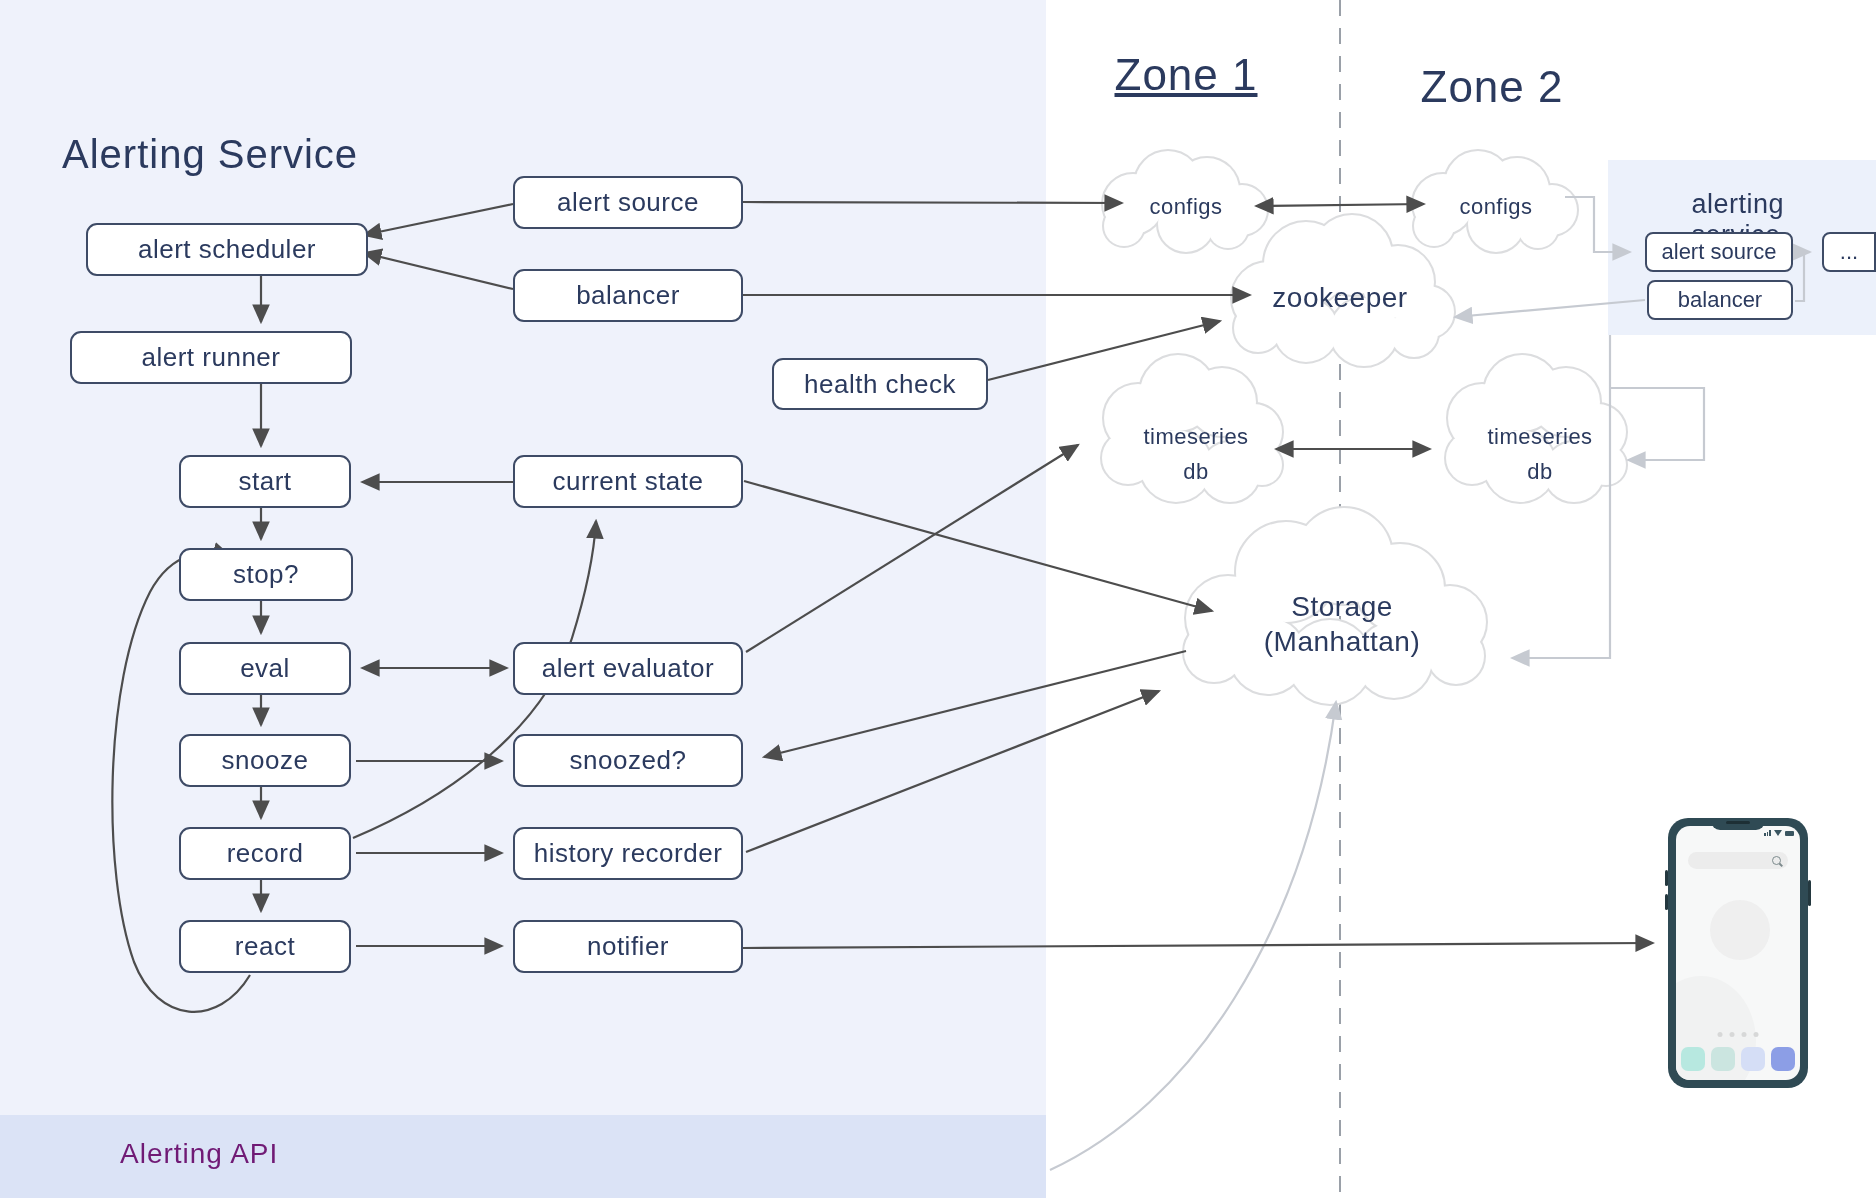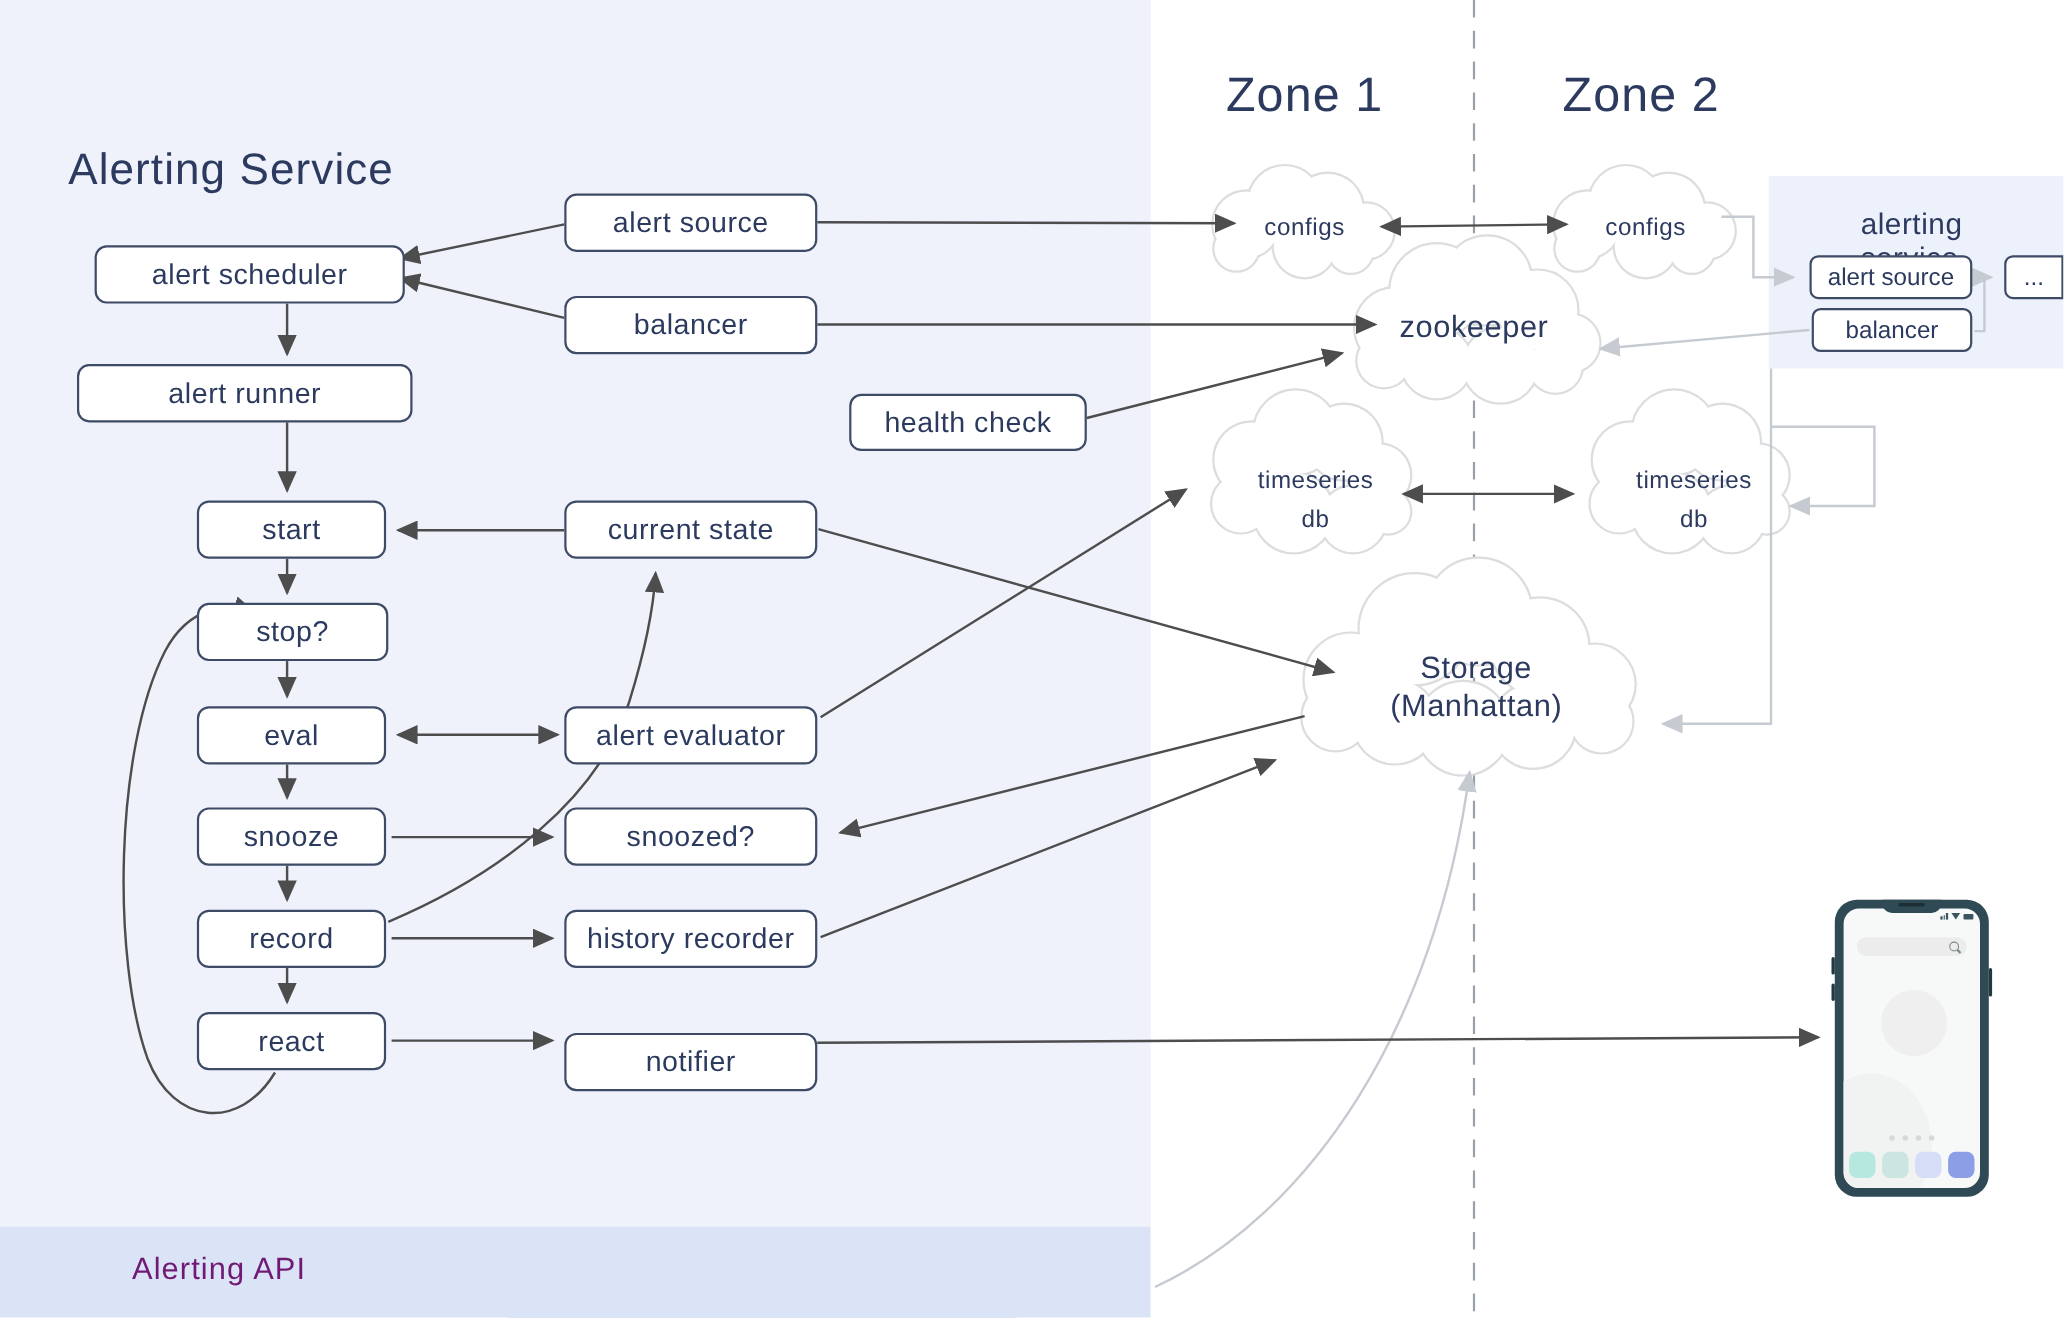--- a/index.html
+++ b/index.html
@@ -199,39 +199,39 @@
       <path class="edge" d="M1186,651 L764,757" marker-end="url(#mdark)"></path>
       <path class="edge" d="M746,852 L1159,691" marker-end="url(#mdark)"></path>
       <path class="edge" d="M1276,449 L1430,449" marker-start="url(#mdark)" marker-end="url(#mdark)"></path>
       <path class="edge" d="M353,838 C455,795 545,725 572,638 C586,593 594,555 596,521" marker-end="url(#mdark)"></path>
       <path class="edge" d="M250,975 C218,1028 158,1024 134,962 C102,872 104,682 150,592 C173,549 208,549 230,556" marker-end="url(#mdark)"></path>
     </g>
   </svg>
 
   <div class="txt main-title">Alerting Service</div>
   <div class="txt band-title">Alerting API</div>
-  <div class="txt zone" style="left:1186px;top:62px;">Zone 1</div>
+  <div class="txt zone" style="left:1186px;top:50px;text-decoration:underline;">Zone 1</div>
   <div class="txt zone" style="left:1492px;top:62px;">Zone 2</div>
 
   <div class="node" style="left:86px;top:223px;width:282px;height:53px;">alert scheduler</div>
-  <div class="node" style="left:70px;top:331px;width:305px;height:53px;">alert runner</div>
+  <div class="node" style="left:70px;top:331px;width:282px;height:53px;">alert runner</div>
   <div class="node" style="left:179px;top:455px;width:172px;height:53px;">start</div>
   <div class="node" style="left:179px;top:548px;width:174px;height:53px;">stop?</div>
   <div class="node" style="left:179px;top:642px;width:172px;height:53px;">eval</div>
   <div class="node" style="left:179px;top:734px;width:172px;height:53px;">snooze</div>
   <div class="node" style="left:179px;top:827px;width:172px;height:53px;">record</div>
   <div class="node" style="left:179px;top:920px;width:172px;height:53px;">react</div>
   <div class="node" style="left:513px;top:176px;width:230px;height:53px;">alert source</div>
   <div class="node" style="left:513px;top:269px;width:230px;height:53px;">balancer</div>
   <div class="node" style="left:772px;top:358px;width:216px;height:52px;">health check</div>
   <div class="node" style="left:513px;top:455px;width:230px;height:53px;">current state</div>
   <div class="node" style="left:513px;top:642px;width:230px;height:53px;">alert evaluator</div>
   <div class="node" style="left:513px;top:734px;width:230px;height:53px;">snoozed?</div>
   <div class="node" style="left:513px;top:827px;width:230px;height:53px;">history recorder</div>
-  <div class="node" style="left:513px;top:920px;width:230px;height:53px;margin-top:19px;">notifier</div>
+  <div class="node" style="left:513px;top:920px;width:230px;height:53px;">notifier</div>
 
   <div class="cloudlabel" style="left:1186px;top:206px;">configs</div>
   <div class="cloudlabel" style="left:1496px;top:206px;">configs</div>
   <div class="cloudlabel" style="left:1340px;top:297px;font-size:28px;">zookeeper</div>
   <div class="cloudlabel" style="left:1196px;top:454px;">
     <span>timeseries</span><br>
     <span>db</span>
   </div>
   <div class="cloudlabel" style="left:1540px;top:454px;">
     <span>timeseries</span><br>

